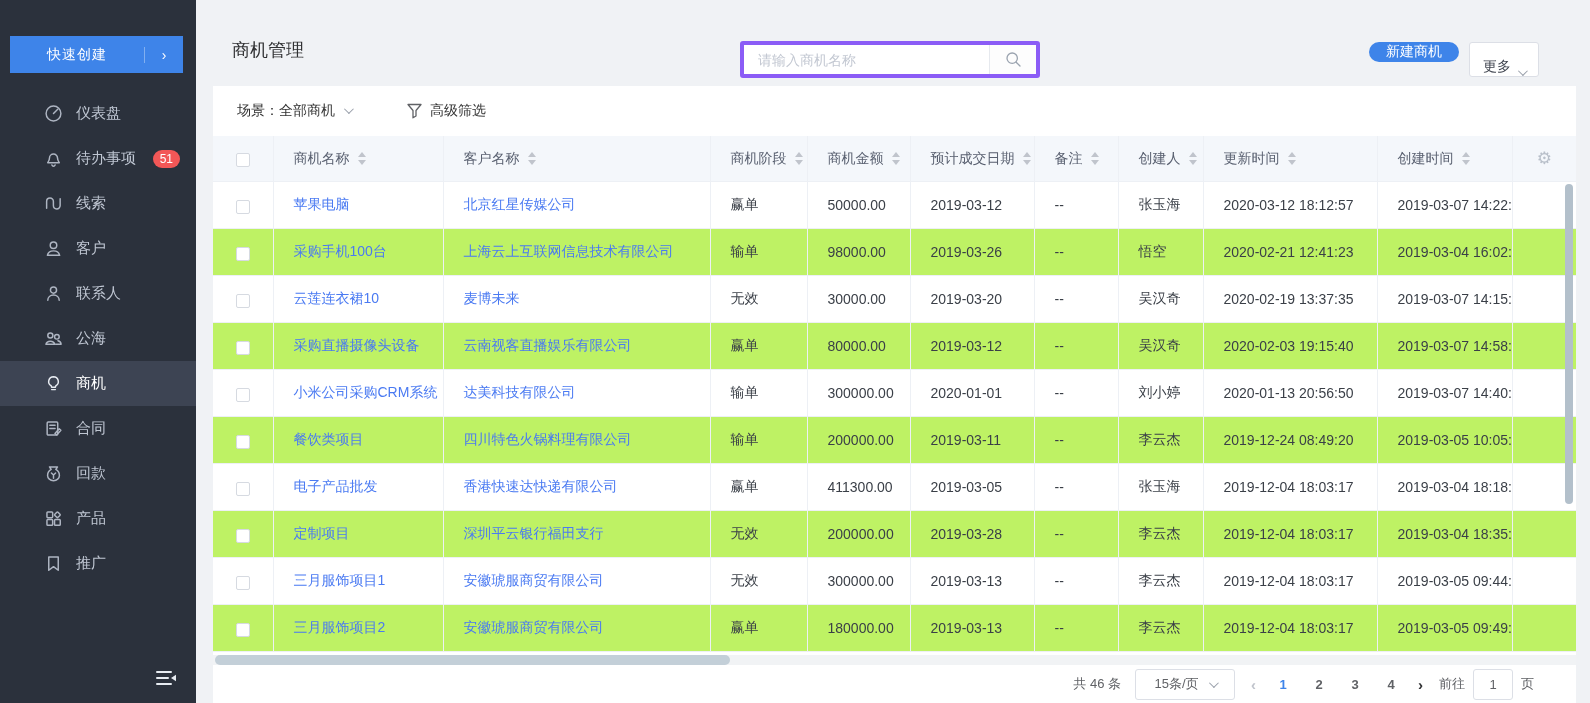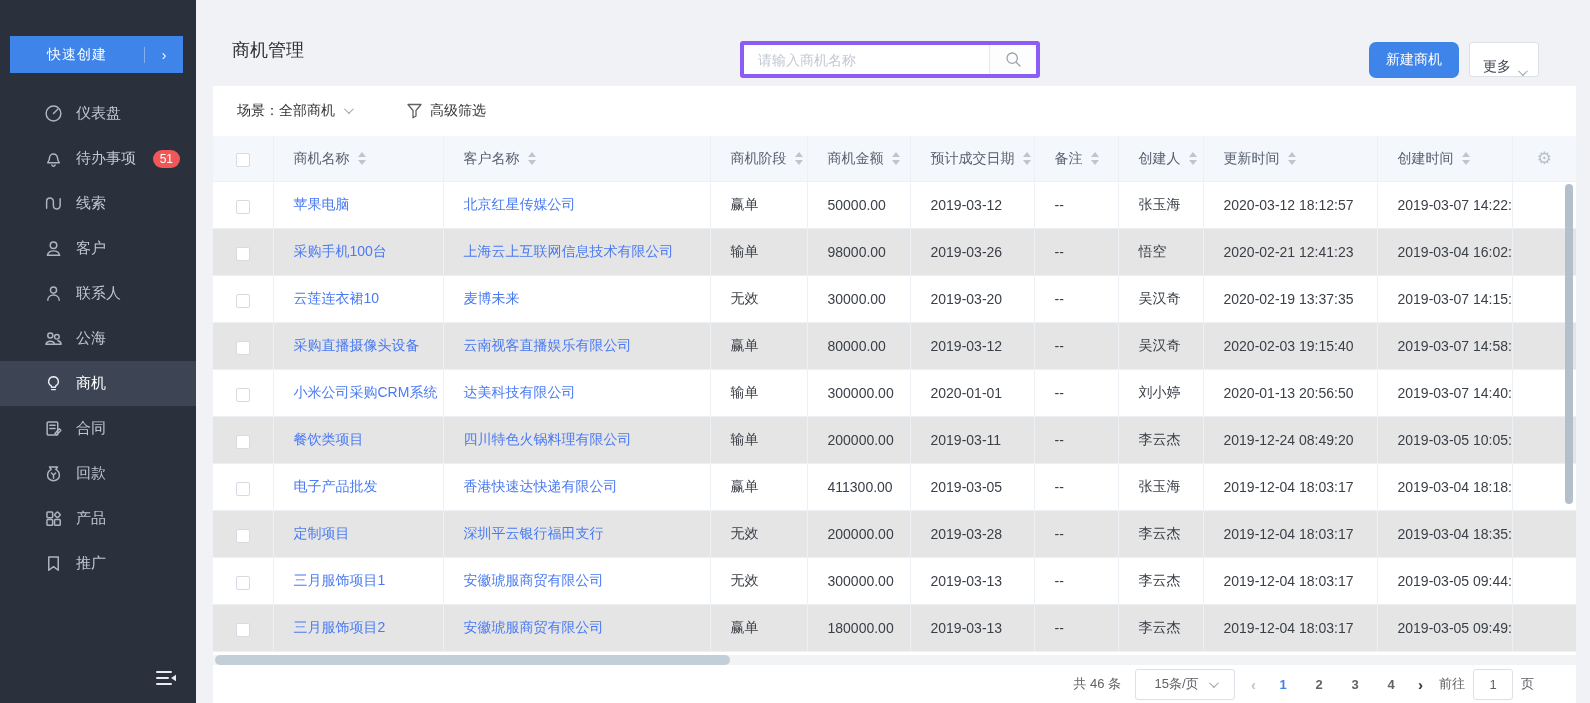--- a/index.html
+++ b/index.html
@@ -32,42 +32,42 @@
   .top-bar { height:72px; position:relative; display:flex; align-items:center;margin-top:14px; }
   .page-title { position:absolute; left:36px; top:24px; font-size:18px; color:#303133; font-weight:500; }
   .search-wrap { position:absolute; left:544px; top:27px; width:300px; height:37px; background:#fff;
     border:4px solid #8b5cf6; border-radius:3px; display:flex; }
   .search-input { flex:1; border:none; outline:none; padding:0 14px; font-size:14px; color:#333;
     font-family:inherit; background:transparent; }
   .search-input::placeholder { color:#c3c8d2; }
   .search-btn { width:47px; border-left:1px solid #e6e9ee; display:flex; align-items:center;
     justify-content:center; cursor:pointer; background:#fdfdfd; }
   .top-actions { position:absolute; right:51px; top:28px; display:flex; gap:10px; }
-  .btn-primary { height:36px; padding:0 17px; background:#3e84e9; color:#fff; font-size:14px;
-    border:none; border-radius:7px; cursor:pointer; font-family:inherit; }
+  .btn-primary { height:20px; padding:0 17px; background:#3e84e9; color:#fff; font-size:14px;
+    border:none; border-radius:15px; cursor:pointer; font-family:inherit; }
   .btn-more { height:35px; padding:0 13px; background:#fff; color:#404550; font-size:14px;
     border:1px solid #dcdfe6; border-radius:3px; cursor:pointer; font-family:inherit;
     display:flex; align-items:flex-end; gap:7px; }
   .chev-down { width:7px; height:7px; border-right:1.4px solid #9aa0ab; border-bottom:1.4px solid #9aa0ab;
     transform:rotate(45deg) translateY(-2px); display:inline-block; }
 
   
   .card { margin:0 14px 0 17px; background:#fff; height:618px; position:relative; }
   .scene-row { height:50px; display:flex; align-items:center; padding-left:24px; font-size:14px; color:#333; }
   .scene-select { display:flex; align-items:center; gap:9px; cursor:pointer; }
   .adv-filter { display:flex; align-items:center; gap:8px; margin-left:56px; cursor:pointer; color:#333; }
   .adv-filter svg { stroke:#606266; fill:none; stroke-width:1.3; stroke-linejoin:round; }
 
   table { width:100%; border-collapse:collapse; table-layout:fixed; font-size:14px; }
   th, td { border-right:1px solid #edf0f5; border-bottom:1px solid #edf0f5; text-align:left;
     padding:0 0 0 20px; height:46px; white-space:nowrap; overflow:hidden; }
   td { height:47px; color:#3a3f47; }
   th { background:#f4f7fb; color:#596070; font-weight:normal; }
   th:last-child, td:last-child { border-right:none; }
-  tr.striped td { background:#e5e5e5; }
+  tr.striped td { background:#bef264; }
   .cell-check { text-align:center; padding:0; }
   .checkbox { display:inline-block; width:14px; height:14px; border:1px solid #d6dae1;
     border-radius:2px; background:#fff; vertical-align:middle; cursor:pointer; }
   a.cell-link { color:#4a7af2; text-decoration:none; cursor:pointer; }
   .th-inner { display:flex; align-items:center; gap:8px; }
   .sort { display:inline-flex; flex-direction:column; gap:3px; cursor:pointer; }
   .sort i { display:block; width:0; height:0; border-left:4px solid transparent; border-right:4px solid transparent; }
   .sort .up { border-bottom:5px solid #c0c4cc; }
   .sort .dn { border-top:5px solid #c0c4cc; }
   .gear-cell { text-align:center; padding:0; }

